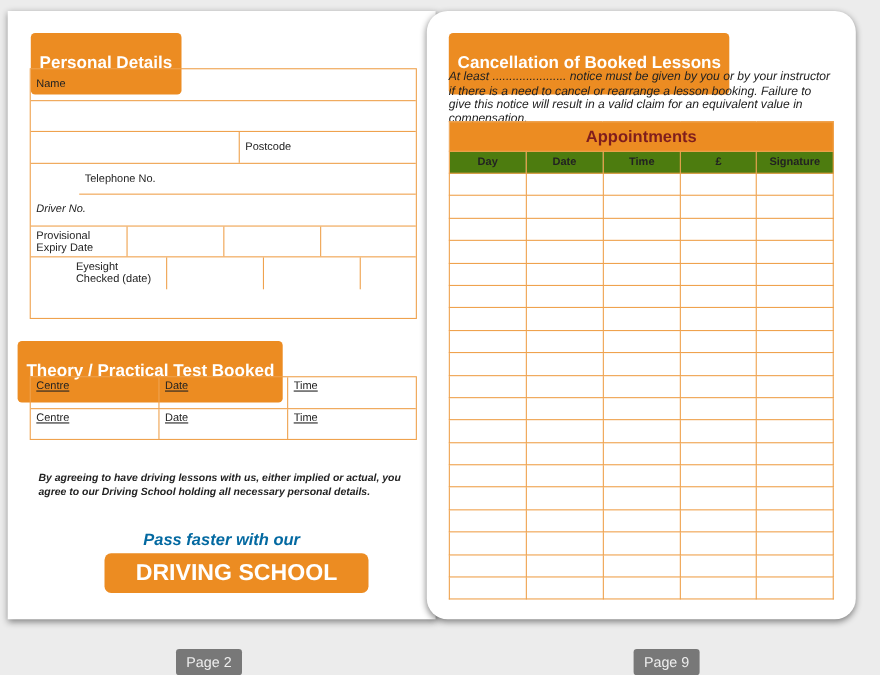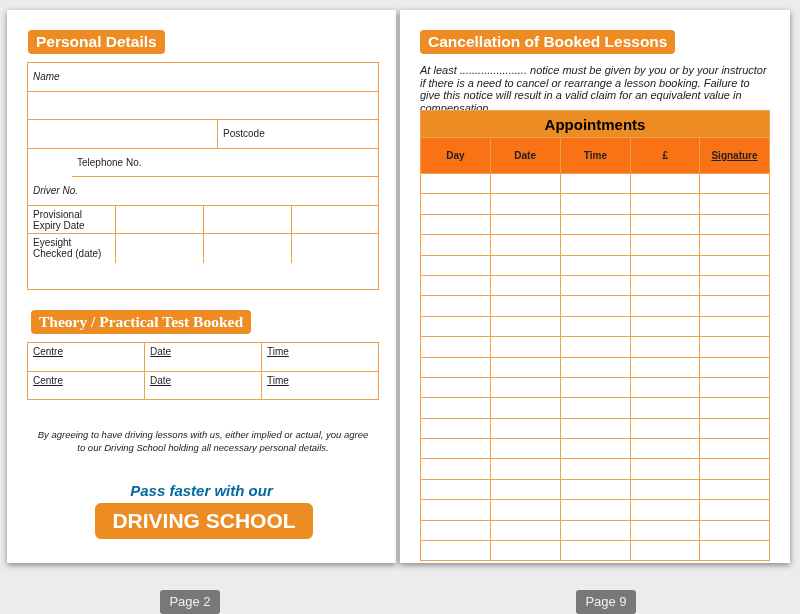--- a/index.html
+++ b/index.html
@@ -1,108 +1,108 @@
 <!DOCTYPE html>
 <html><head>
 <meta charset="utf-8">
 <style>
   html,body{margin:0;padding:0;}
   body{width:800px;height:614px;background:#ececec;position:relative;overflow:hidden;font-family:"Liberation Sans",sans-serif;color:#222;}
   .page{position:absolute;background:#fff;box-shadow:0 2px 6px rgba(0,0,0,.45);}
   #p2{left:7px;top:10px;width:389px;height:553px;}
-  #p3{left:400px;top:10px;width:390px;height:553px;}
-  .title-tab{position:absolute;background:#ec8c22;color:#fff;font-weight:bold;font-size:15.5px;border-radius:4px;padding:0 8px;height:24px;line-height:24px;white-space:nowrap;}
+  #p3{left:388px;top:10px;width:390px;height:553px;border-radius:19px;}
+  .title-tab{position:absolute;background:#ec8c22;color:#fff;font-weight:bold;font-size:15.5px;border-radius:4px;padding:16px 8px;height:24px;line-height:24px;white-space:nowrap;}
   .form{position:absolute;border:1.5px solid #efa24e;box-sizing:border-box;}
   .row{display:flex;border-bottom:1.5px solid #efa24e;box-sizing:border-box;}
   .row:last-child{border-bottom:none;}
   .cell{box-sizing:border-box;font-size:10px;padding:3px 5px;border-right:1.5px solid #efa24e;}
   .cell:last-child{border-right:none;}
   .note{position:absolute;font-style:italic;font-size:9.5px;line-height:12.5px;}
   .pass{position:absolute;font-style:italic;font-weight:bold;font-size:15px;color:#0369a1;}
   .ds{position:absolute;background:#ec8c22;color:#fff;font-weight:bold;font-size:21px;border-radius:6px;text-align:center;}
   .pagelabel{position:absolute;background:#787878;color:#eee;font-size:13px;border-radius:3px;width:60px;height:24px;line-height:24px;text-align:center;}
   table.appt{position:absolute;left:20px;top:100px;width:350px;border-collapse:collapse;}
   table.appt td,table.appt th{border:1.5px solid #efa24e;box-sizing:border-box;}
-  table.appt th.head{background:#ec8c22;color:#000000;font-size:15px;height:27px;}
-  table.appt th.col{background:#f97316;font-size:10px;height:36px;}
+  table.appt th.head{background:#ec8c22;color:#7f1d1d;font-size:15px;height:27px;}
+  table.appt th.col{background:#4d7c0f;font-size:10px;height:20px;}
   table.appt td{height:20.4px;}
 </style>
 </head>
 <body>
 
 <div class="page" id="p2">
   <div class="title-tab" style="left:21px;top:20px;">Personal Details</div>
 
   <div class="form" style="left:20px;top:52px;width:352px;height:228px;">
     <div class="row" style="height:28.5px;">
-        <div class="cell" style="flex:1;padding-top:8px;font-style:italic;">Name</div>
+        <div class="cell" style="flex:1;padding-top:8px;">Name</div>
       </div>
     <div class="row" style="height:28.5px;">
         <div class="cell" style="flex:1;"></div>
       </div>
     <div class="row" style="height:28.5px;">
       <div class="cell" style="width:190px;"></div>
       <div class="cell" style="flex:1;padding-top:8px;">Postcode</div>
     </div>
     <div class="row" style="height:28.5px;margin-left:44px;">
         <div class="cell" style="flex:1;padding-top:8px;">Telephone No.</div>
       </div>
     <div class="row" style="height:28.5px;">
         <div class="cell" style="flex:1;padding-top:8px;font-style:italic;">Driver No.</div>
       </div>
     <div class="row" style="height:28.5px;">
       <div class="cell" style="width:88px;line-height:11px;padding-top:3px;">Provisional Expiry Date</div>
       <div class="cell" style="width:88px;"></div>
       <div class="cell" style="width:88px;"></div>
       <div class="cell" style="flex:1;"></div>
     </div>
-    <div class="row" style="height:28.5px;">
+    <div class="row" style="height:28.5px;margin-left:36px;">
       <div class="cell" style="width:88px;line-height:11px;padding-top:3px;">Eyesight Checked (date)</div>
       <div class="cell" style="width:88px;"></div>
       <div class="cell" style="width:88px;"></div>
       <div class="cell" style="flex:1;"></div>
     </div>
   </div>
 
-  <div class="title-tab" style="left:24px;top:300px;font-family:Liberation Serif, serif;">Theory / Practical Test Booked</div>
+  <div class="title-tab" style="left:9px;top:300px;">Theory / Practical Test Booked</div>
 
   <div class="form" style="left:20px;top:332px;width:352px;height:58px;text-decoration:underline;">
     <div class="row" style="height:28.5px;">
       <div class="cell" style="width:117px;">Centre</div>
       <div class="cell" style="width:117px;">Date</div>
       <div class="cell" style="flex:1;">Time</div>
     </div>
     <div class="row" style="height:28.5px;">
       <div class="cell" style="width:117px;">Centre</div>
       <div class="cell" style="width:117px;">Date</div>
       <div class="cell" style="flex:1;">Time</div>
     </div>
   </div>
 
-  <div class="note" style="left:28px;top:419px;width:336px;text-align:center;">By agreeing to have driving lessons with us, either implied or actual, you agree to our Driving School holding all necessary personal details.</div>
+  <div class="note" style="left:28px;top:419px;width:336px;text-align:left;font-weight:bold;">By agreeing to have driving lessons with us, either implied or actual, you agree to our Driving School holding all necessary personal details.</div>
 
   <div class="pass" style="left:0;top:472px;width:389px;text-align:center;">Pass faster with our</div>
-  <div class="ds" style="left:88px;top:493px;width:218px;height:36px;line-height:36px;">DRIVING SCHOOL</div>
+  <div class="ds" style="left:88px;top:493px;width:240px;height:36px;line-height:36px;">DRIVING SCHOOL</div>
 </div>
 
 <div class="page" id="p3">
   <div class="title-tab" style="left:20px;top:20px;">Cancellation of Booked Lessons</div>
   <div class="note" style="left:20px;top:54px;width:352px;font-size:11px;">At least ...................... notice must be given by you or by your instructor if there is a need to cancel or rearrange a lesson booking. Failure to give this notice will result in a valid claim for an equivalent value in compensation.</div>
 
   <table class="appt">
     <thead>
       <tr>
           <th class="head" colspan="5">Appointments</th>
         </tr>
       <tr id="colrow">
           <th class="col" style="width: 70px;">Day</th>
           <th class="col" style="width: 70px;">Date</th>
           <th class="col" style="width: 71px;">Time</th>
           <th class="col" style="width: 69px;">£</th>
-          <th class="col" style="width: 70px; text-decoration: underline;">Signature</th>
+          <th class="col" style="width: 70px;">Signature</th>
         </tr>
     </thead>
     <tbody id="apptbody">
         <tr>
           <td></td>
           <td></td>
           <td></td>
           <td></td>
           <td></td>
         </tr>

